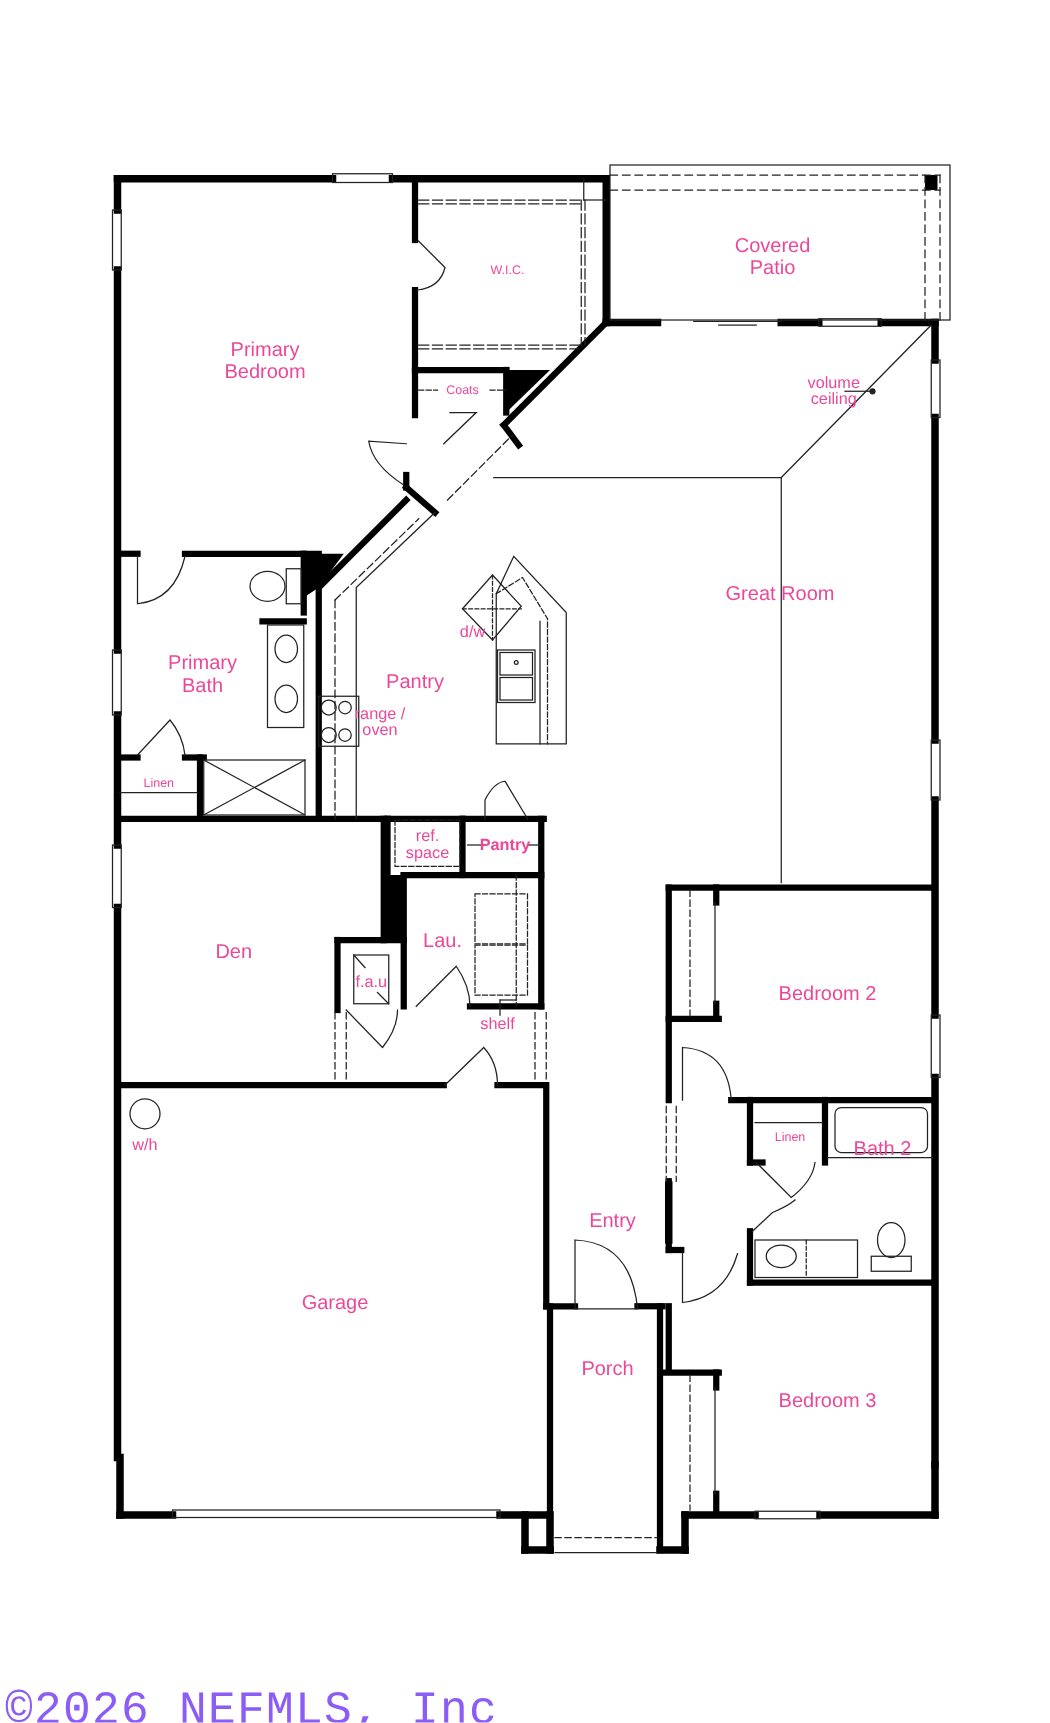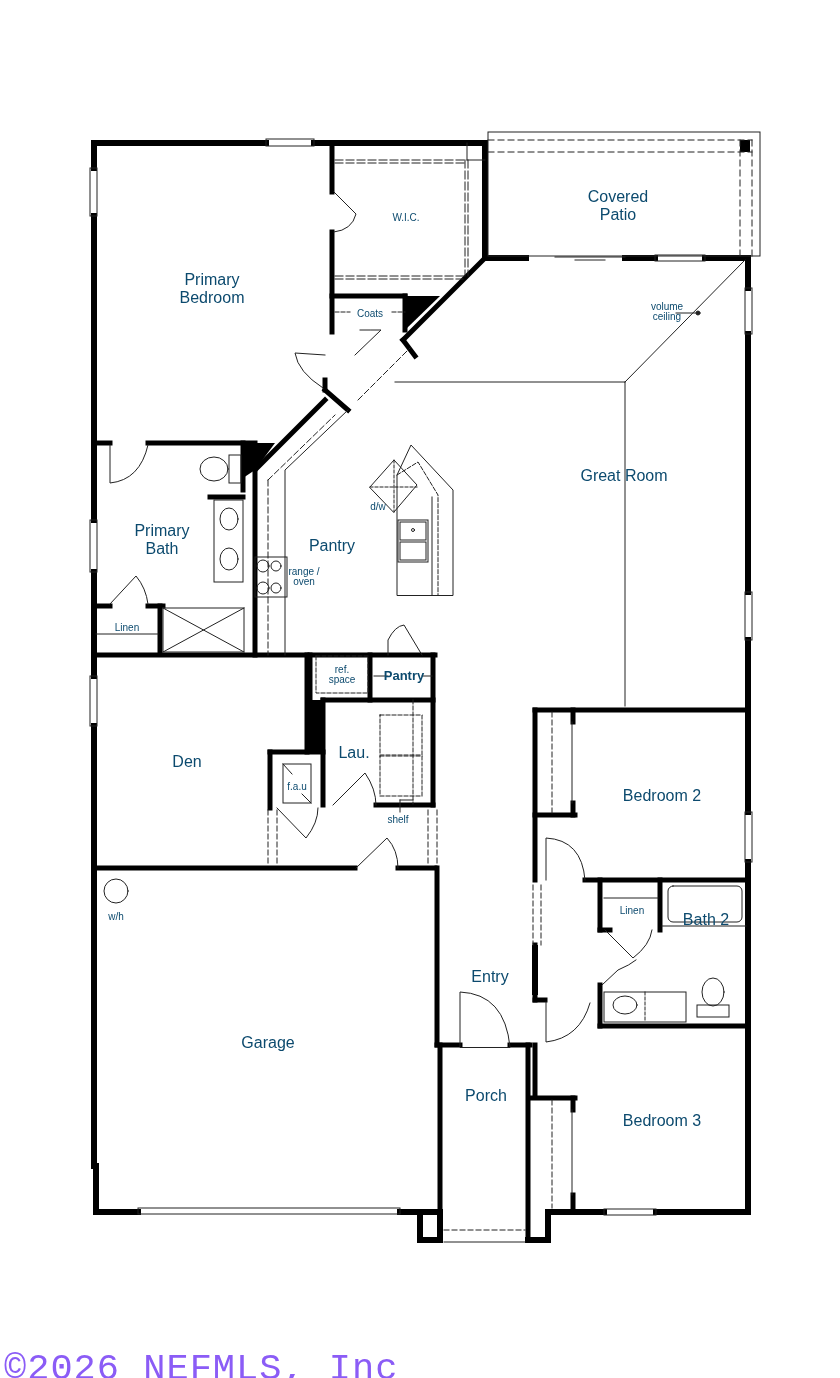--- a/index.html
+++ b/index.html
@@ -1,22 +1,22 @@
 <!DOCTYPE html>
 <html><head>
 <meta charset="utf-8">
 <style>
   html,body{margin:0;padding:0;background:#ffffff;}
   body{width:840px;height:1378px;position:relative;overflow:hidden;font-family:"Liberation Sans",sans-serif;}
   #plan{position:absolute;left:0;top:0;width:840px;height:1378px;}
-  .lbl{position:absolute;color:#0c4a6e;text-align:center;line-height:1.1;white-space:nowrap;transform:translate(-50%,-50%);}
+  .lbl{position:absolute;color:#ec4899;text-align:center;line-height:1.1;white-space:nowrap;transform:translate(-50%,-50%);}
   .lg{font-size:16px;}
   .md{font-size:13px;font-weight:bold;}
   .sm{font-size:10px;}
-  .xs{font-size:10px;}
+  .xs{font-size:13px;}
   .copyright{position:absolute;left:4px;top:1348px;font-size:37px;color:#8b5cf6;letter-spacing:1px;font-family:Liberation Mono, monospace;font-weight:normal;}
 </style>
 </head>
 <body>
 
 <svg id="plan" viewBox="0 0 840 1378" xmlns="http://www.w3.org/2000/svg">
   <g fill="none" stroke="#000" stroke-linecap="square">
 
     <g stroke-width="6">
 

